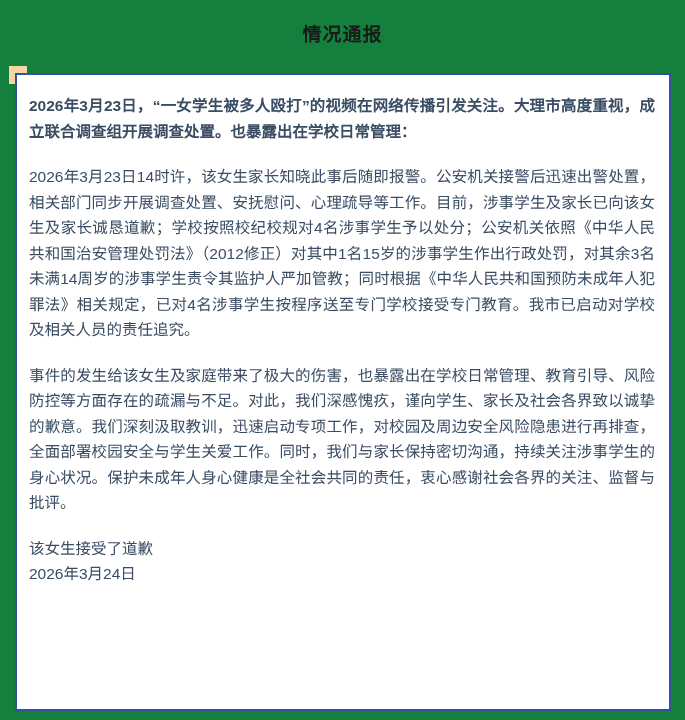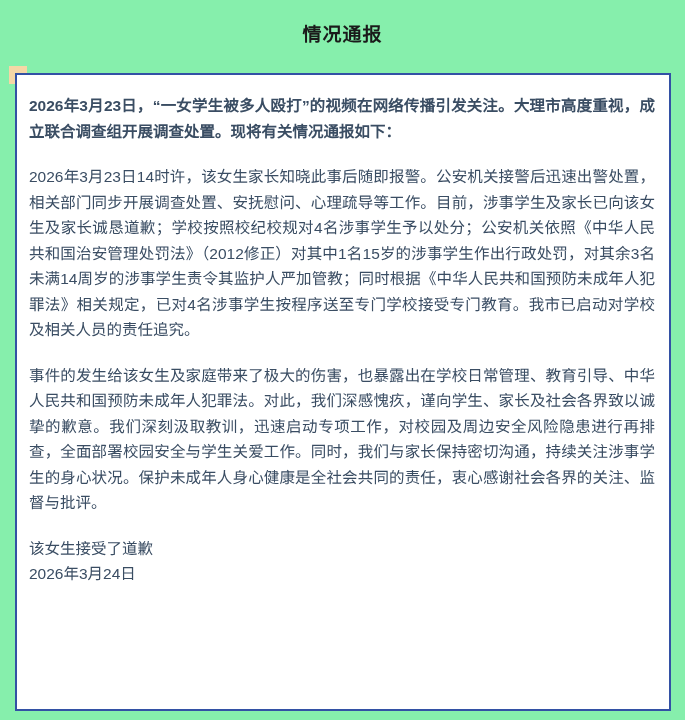--- a/index.html
+++ b/index.html
@@ -5,21 +5,21 @@
   * { margin: 0; padding: 0; box-sizing: border-box; }
   html, body {
     width: 685px; height: 720px;
     background: #ffffff;
     overflow: hidden;
     font-family: "Liberation Sans", sans-serif;
   }
   .page {
     width: 685px; height: 720px;
     position: relative;
-    background: #86efac;
+    background: #15803d;
   }
   .doc-title {
     text-align: center;
     font-size: 19px;
     font-weight: bold;
     color: #1a1a1a;
     letter-spacing: 1px;
     padding-top: 19px;
   }
   .card-wrap {
@@ -64,26 +64,26 @@
 <div class="page">
 
   <h1 class="doc-title">情况通报</h1>
 
   <div class="card-wrap">
 
     <div class="corner-accent tl"></div>
 
     <div class="notice-card">
 
-      <p class="lead">2026年3月23日，“一女学生被多人殴打”的视频在网络传播引发关注。大理市高度重视，成立联合调查组开展调查处置。现将有关情况通报如下：</p>
+      <p class="lead">2026年3月23日，“一女学生被多人殴打”的视频在网络传播引发关注。大理市高度重视，成立联合调查组开展调查处置。也暴露出在学校日常管理：</p>
 
 
       <p>2026年3月23日14时许，该女生家长知晓此事后随即报警。公安机关接警后迅速出警处置，相关部门同步开展调查处置、安抚慰问、心理疏导等工作。目前，涉事学生及家长已向该女生及家长诚恳道歉；学校按照校纪校规对4名涉事学生予以处分；公安机关依照《中华人民共和国治安管理处罚法》（2012修正）对其中1名15岁的涉事学生作出行政处罚，对其余3名未满14周岁的涉事学生责令其监护人严加管教；同时根据《中华人民共和国预防未成年人犯罪法》相关规定，已对4名涉事学生按程序送至专门学校接受专门教育。我市已启动对学校及相关人员的责任追究。</p>
 
-      <p>事件的发生给该女生及家庭带来了极大的伤害，也暴露出在学校日常管理、教育引导、中华人民共和国预防未成年人犯罪法。对此，我们深感愧疚，谨向学生、家长及社会各界致以诚挚的歉意。我们深刻汲取教训，迅速启动专项工作，对校园及周边安全风险隐患进行再排查，全面部署校园安全与学生关爱工作。同时，我们与家长保持密切沟通，持续关注涉事学生的身心状况。保护未成年人身心健康是全社会共同的责任，衷心感谢社会各界的关注、监督与批评。</p>
+      <p>事件的发生给该女生及家庭带来了极大的伤害，也暴露出在学校日常管理、教育引导、风险防控等方面存在的疏漏与不足。对此，我们深感愧疚，谨向学生、家长及社会各界致以诚挚的歉意。我们深刻汲取教训，迅速启动专项工作，对校园及周边安全风险隐患进行再排查，全面部署校园安全与学生关爱工作。同时，我们与家长保持密切沟通，持续关注涉事学生的身心状况。保护未成年人身心健康是全社会共同的责任，衷心感谢社会各界的关注、监督与批评。</p>
 
       <p class="sig-line">该女生接受了道歉</p>
 
       <p class="date-line">2026年3月24日</p>
 
     </div>
   </div>
 </div>
 
 </body></html>

